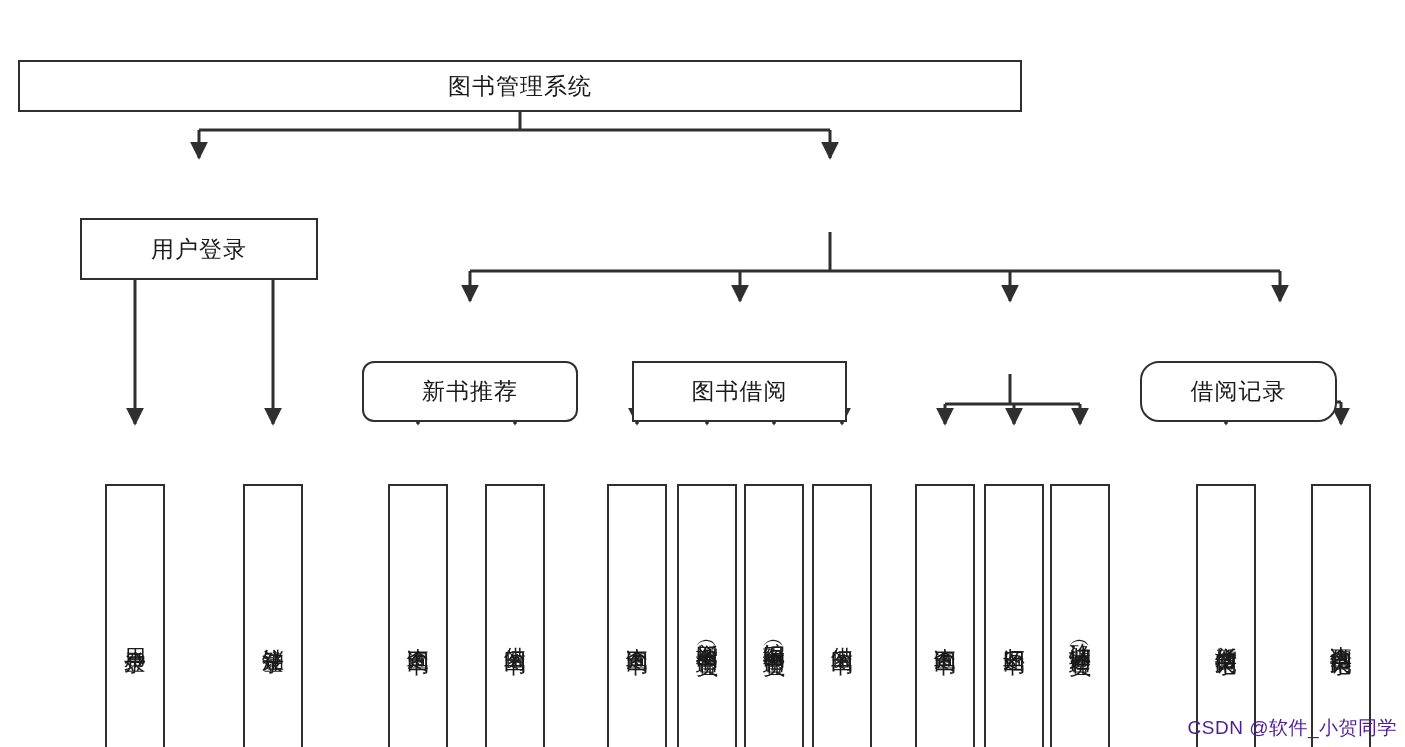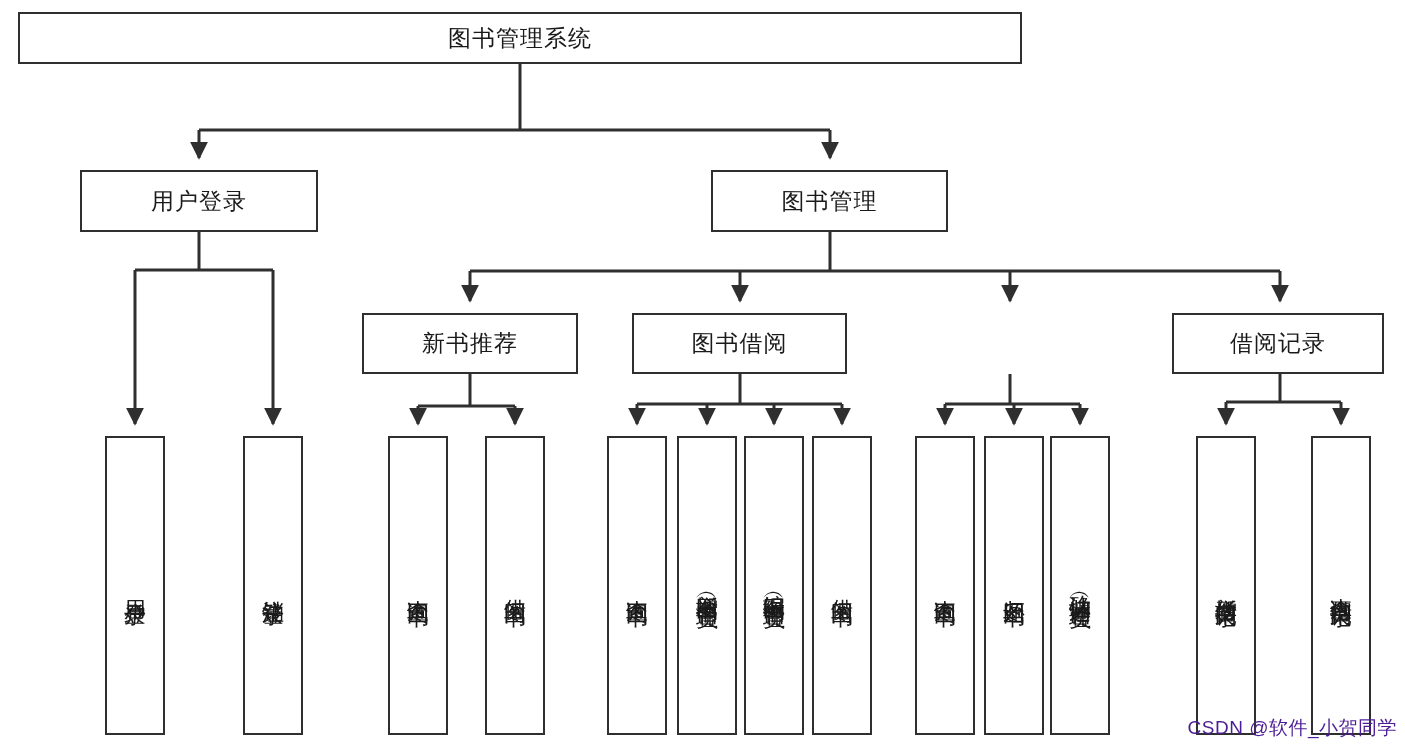--- a/index.html
+++ b/index.html
@@ -24,20 +24,21 @@
   }
   .node {
     position: absolute;
     box-sizing: border-box;
     border: 2px solid #2f2f2f;
     background: #ffffff;
     display: flex;
     align-items: center;
     justify-content: center;
     color: #1a1a1a;
+    margin-top: 48px;
   }
   .node.horiz {
     font-size: 23px;
     letter-spacing: 1px;
   }
   .node.vert {
     writing-mode: vertical-rl;
     text-orientation: upright;
     font-size: 22px;
     line-height: 1.18;
@@ -115,31 +116,28 @@
     </g>
   </svg>
 
   <div class="node horiz" style="left:18px; top:12px; width:1004px; height:52px;">
     <span>图书管理系统</span>
   </div>
 
   <div class="node horiz" style="left:80px; top:170px; width:238px; height:62px;">
     <span>用户登录</span>
   </div>
-  <div class="node horiz" style="left:711px; top:170px; width:237px; height:62px;">
-    <span>图书管理</span>
-  </div>
 
-  <div class="node horiz" style="left:362px; top:313px; width:216px; height:61px;">
+  <div class="node horiz" style="left:362px; top:313px; width:216px; height:61px;border-radius:12px;">
     <span>新书推荐</span>
   </div>
   <div class="node horiz" style="left:632px; top:313px; width:215px; height:61px;">
     <span>图书借阅</span>
   </div>
-  <div class="node horiz" style="left:1172px; top:313px; width:212px; height:61px;">
+  <div class="node horiz" style="left:1140px; top:313px; width:197px; height:61px;border-radius:19px;">
     <span>借阅记录</span>
   </div>
 
   <div class="node vert" style="left:105px; top:436px; width:60px; height:299px;">
     <span class="vtext">用户登录</span>
   </div>
   <div class="node vert" style="left:243px; top:436px; width:60px; height:299px;">
     <span class="vtext">注销登录</span>
   </div>
 

